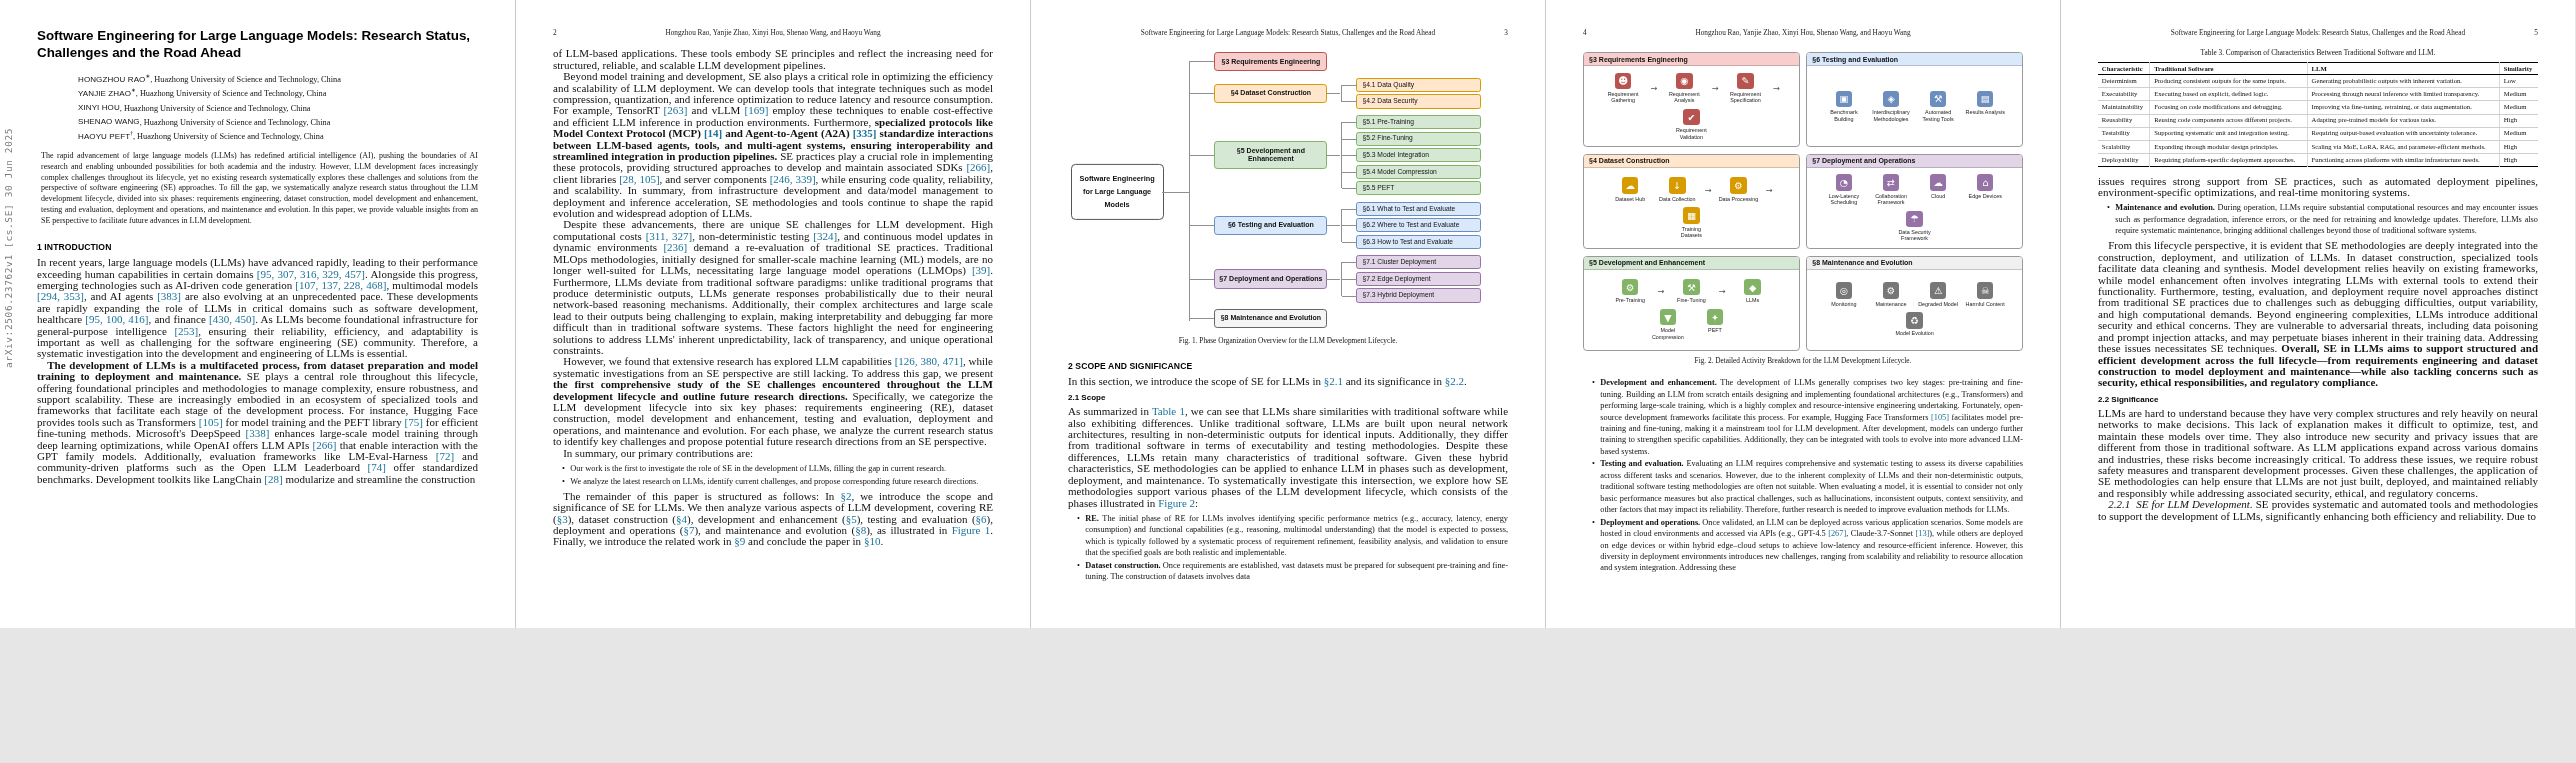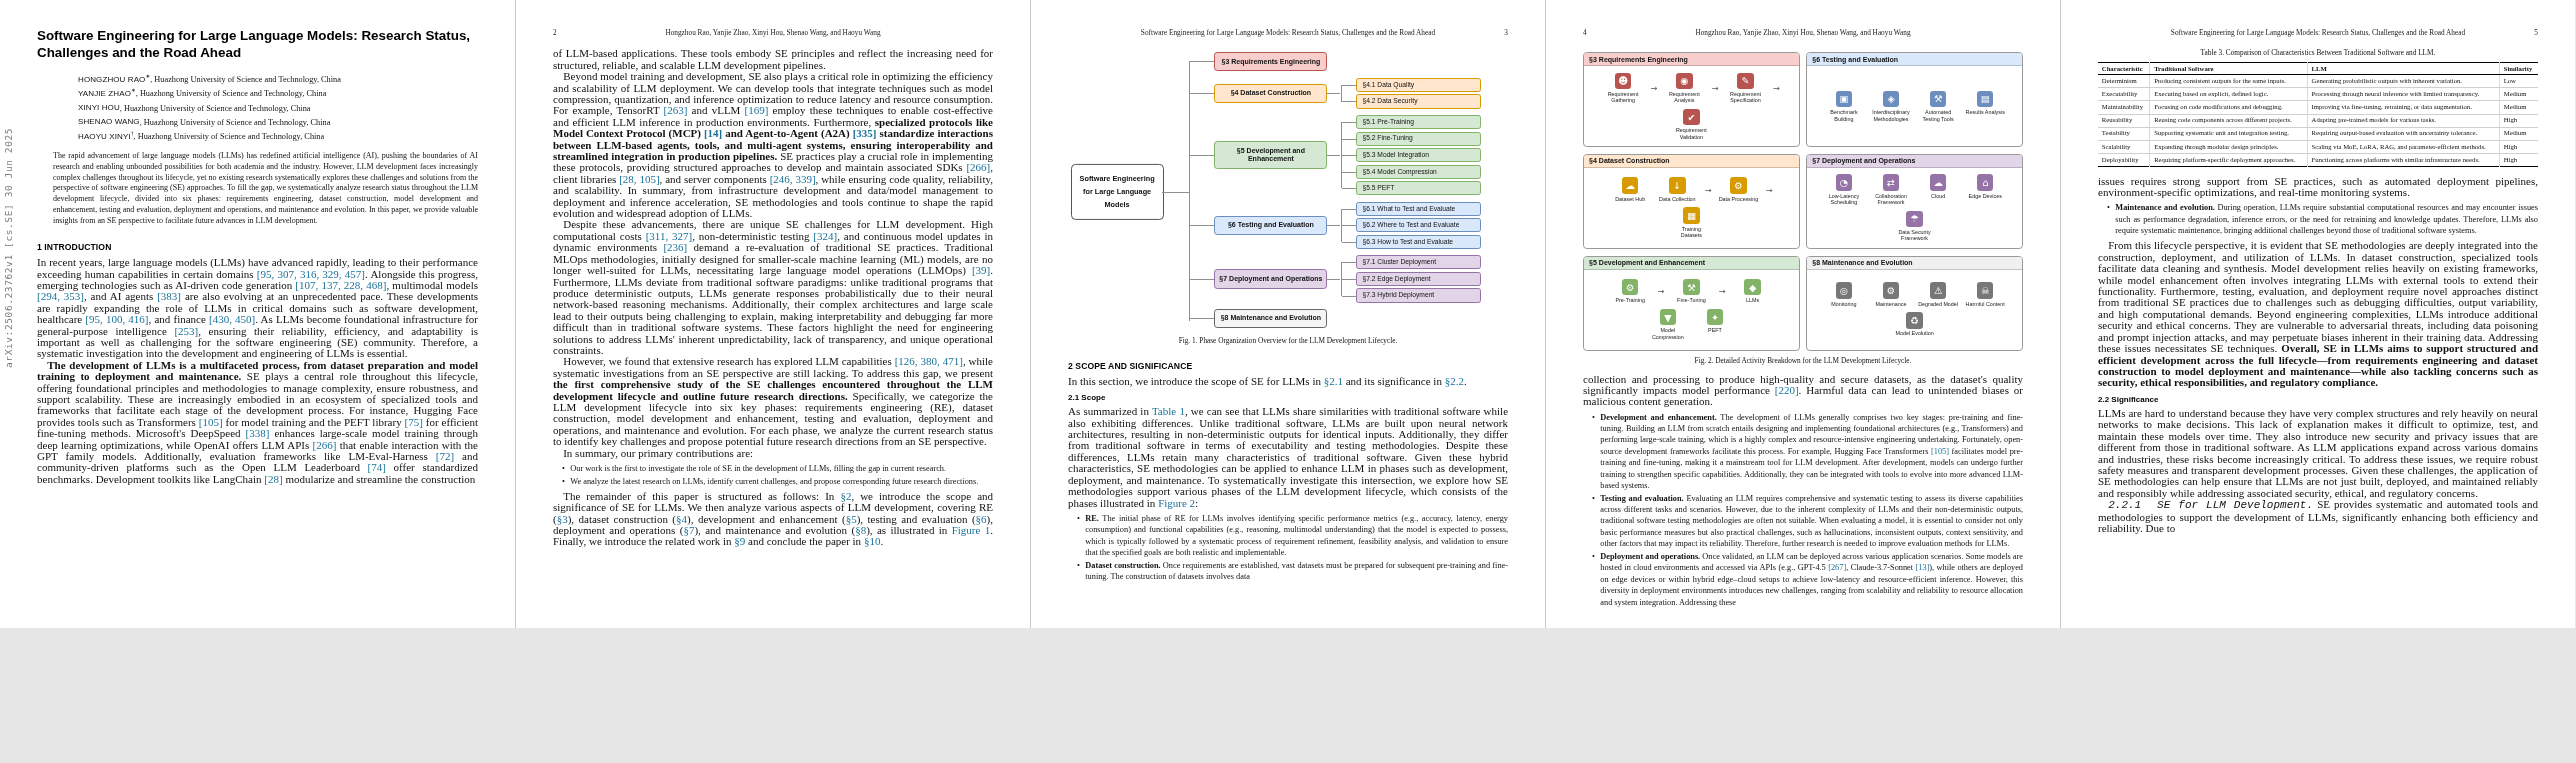--- a/index.html
+++ b/index.html
@@ -19,29 +19,29 @@
   .arxiv-stamp{position:absolute;left:2.5px;top:70px;height:356px;width:16.5px;
        writing-mode:vertical-rl;transform:rotate(180deg);text-align:center;
        font-family:"DejaVu Sans Mono",monospace;font-size:9.5px;letter-spacing:0.6px;color:#7a7a7a;}
   h1.title{font-family:"Liberation Sans",sans-serif;font-size:13.4px;line-height:16.5px;
        font-weight:bold;margin:0 0 10.2px 0;color:#000;}
   .authors{margin:0 0 9px 0;}
   .author-line{font-size:8.3px;line-height:11.4px;}
   .author-name{font-family:"Liberation Sans",sans-serif;font-size:8px;letter-spacing:0.1px;margin-left:41px;}
   .author-mark{font-size:5.7px;vertical-align:super;}
   .author-affil{font-style:normal;}
-  p.abstract{font-size:8px;line-height:10.8px;text-align:justify;margin:0 0 9px 16px;}
+  p.abstract{font-size:8px;line-height:10.8px;text-align:justify;margin:0 0 9px 4px;}
   h2.sec{font-family:"Liberation Sans",sans-serif;font-size:8.6px;font-weight:bold;
        margin:6.4px 0 5.1px 0;color:#000;letter-spacing:0.1px;}
   h3.subsec{font-family:"Liberation Sans",sans-serif;font-size:8px;font-weight:bold;
        margin:6.4px 0 3.8px 0;color:#000;}
   p.body{font-size:11px;line-height:11.4px;text-align:justify;margin:0;}
   p.body.ind{text-indent:10.2px;}
   c{color:#1a7299;}
-  i.runin{font-style:italic;font-family:Liberation Mono, monospace;}
+  i.runin{font-style:italic;}
   .push{margin-top:auto;}
   .fnrule{border-top:0.6px solid #000;width:146px;margin:6.4px 0 3.2px 0;}
   p.fn{font-size:6.7px;line-height:9px;margin:0;}
   p.addresses{font-size:6.7px;line-height:8.6px;margin:5.1px 0 0 0;text-align:justify;color:#222;}
 
   
   ul.blist{list-style:none;margin:2.5px 0 2.5px 9px;padding:0;}
   ul.blist li{position:relative;padding-left:8.3px;margin:1.3px 0;font-size:8.3px;line-height:11.4px;text-align:justify;}
   ul.blist li::before{content:"\2022";position:absolute;left:0;top:0;}
 
@@ -122,21 +122,21 @@
         <div class="author-line">
         <span class="author-name">YANJIE ZHAO</span><span class="author-mark">∗</span><span class="author-affil">, Huazhong University of Science and Technology, China</span>
       </div>
         <div class="author-line">
         <span class="author-name">XINYI HOU</span><span class="author-mark"></span><span class="author-affil">, Huazhong University of Science and Technology, China</span>
       </div>
         <div class="author-line">
         <span class="author-name">SHENAO WANG</span><span class="author-mark"></span><span class="author-affil">, Huazhong University of Science and Technology, China</span>
       </div>
         <div class="author-line">
-        <span class="author-name">HAOYU XINYI</span><span class="author-mark">†</span><span class="author-affil">, Huazhong University of Science and Technology, China</span>
+        <span class="author-name">HAOYU PEFT</span><span class="author-mark">†</span><span class="author-affil">, Huazhong University of Science and Technology, China</span>
       </div>
       </div>
     <p class="abstract">The rapid advancement of large language models (LLMs) has redefined artificial intelligence (AI), pushing the boundaries of AI research and enabling unbounded possibilities for both academia and the industry. However, LLM development faces increasingly complex challenges throughout its lifecycle, yet no existing research systematically explores these challenges and solutions from the perspective of software engineering (SE) approaches. To fill the gap, we systematically analyze research status throughout the LLM development lifecycle, divided into six phases: requirements engineering, dataset construction, model development and enhancement, testing and evaluation, deployment and operations, and maintenance and evolution. In this paper, we provide valuable insights from an SE perspective to facilitate future advances in LLM development.</p>
     <h2 class="sec">1   INTRODUCTION</h2>
     <p class="body">In recent years, large language models (LLMs) have advanced rapidly, leading to their performance exceeding human capabilities in certain domains <c>[95, 307, 316, 329, 457]</c>. Alongside this progress, emerging technologies such as AI-driven code generation <c>[107, 137, 228, 468]</c>, multimodal models <c>[294, 353]</c>, and AI agents <c>[383]</c> are also evolving at an unprecedented pace. These developments are rapidly expanding the role of LLMs in critical domains such as software development, healthcare <c>[95, 100, 416]</c>, and finance <c>[430, 450]</c>. As LLMs become foundational infrastructure for general-purpose intelligence <c>[253]</c>, ensuring their reliability, efficiency, and adaptability is important as well as challenging for the software engineering (SE) community. Therefore, a systematic investigation into the development and engineering of LLMs is essential.</p>
     <p class="body ind"><b>The development of LLMs is a multifaceted process, from dataset preparation and model training to deployment and maintenance.</b> SE plays a central role throughout this lifecycle, offering foundational principles and methodologies to manage complexity, ensure robustness, and support scalability. These are increasingly embodied in an ecosystem of specialized tools and frameworks that facilitate each stage of the development process. For instance, Hugging Face provides tools such as Transformers <c>[105]</c> for model training and the PEFT library <c>[75]</c> for efficient fine-tuning methods. Microsoft's DeepSpeed <c>[338]</c> enhances large-scale model training through deep learning optimizations, while OpenAI offers LLM APIs <c>[266]</c> that enable interaction with the GPT family models. Additionally, evaluation frameworks like LM-Eval-Harness <c>[72]</c> and community-driven platforms such as the Open LLM Leaderboard <c>[74]</c> offer standardized benchmarks. Development toolkits like LangChain <c>[28]</c> modularize and streamline the construction</p>
     <div class="push">
       <div class="fnrule"></div>
       <p class="fn">∗Co-first authors who contributed equally to this work.</p>
       <p class="fn">†Haoyu Wang is the corresponding author (haoyuwang@hust.edu.cn).</p>
@@ -404,21 +404,20 @@
               <div class="f2item">
               <div class="f2icon">♻</div>
               <div class="f2lbl">Model Evolution</div>
             </div>
             </div>
         </div>
       </div>
       <figcaption>Fig. 2. Detailed Activity Breakdown for the LLM Development Lifecycle.</figcaption>
     </figure>
 
-    <p class="body">collection and processing to produce high-quality and secure datasets, as the dataset's quality significantly impacts model performance <c>[220]</c>. Harmful data can lead to unintended biases or malicious content generation.</p>
     <ul class="blist">
         <li><b>Development and enhancement.</b> The development of LLMs generally comprises two key stages: pre-training and fine-tuning. Building an LLM from scratch entails designing and implementing foundational architectures (e.g., Transformers) and performing large-scale training, which is a highly complex and resource-intensive engineering undertaking. Fortunately, open-source development frameworks facilitate this process. For example, Hugging Face Transformers <c>[105]</c> facilitates model pre-training and fine-tuning, making it a mainstream tool for LLM development. After development, models can undergo further training to strengthen specific capabilities. Additionally, they can be integrated with tools to evolve into more advanced LLM-based systems.</li>
         <li><b>Testing and evaluation.</b> Evaluating an LLM requires comprehensive and systematic testing to assess its diverse capabilities across different tasks and scenarios. However, due to the inherent complexity of LLMs and their non-deterministic outputs, traditional software testing methodologies are often not suitable. When evaluating a model, it is essential to consider not only basic performance measures but also practical challenges, such as hallucinations, inconsistent outputs, context sensitivity, and other factors that may impact its reliability. Therefore, further research is needed to improve evaluation methods for LLMs.</li>
         <li><b>Deployment and operations.</b> Once validated, an LLM can be deployed across various application scenarios. Some models are hosted in cloud environments and accessed via APIs (e.g., GPT-4.5 <c>[267]</c>, Claude-3.7-Sonnet <c>[13]</c>), while others are deployed on edge devices or within hybrid edge–cloud setups to achieve low-latency and resource-efficient inference. However, this diversity in deployment environments introduces new challenges, ranging from scalability and reliability to resource allocation and system integration. Addressing these</li>
       </ul>
     <footer class="pfoot">, Vol. 1, No. 1, Article . Publication date: July 2025.</footer>
   </section>
 
   <section class="page">
     <div class="phead">

